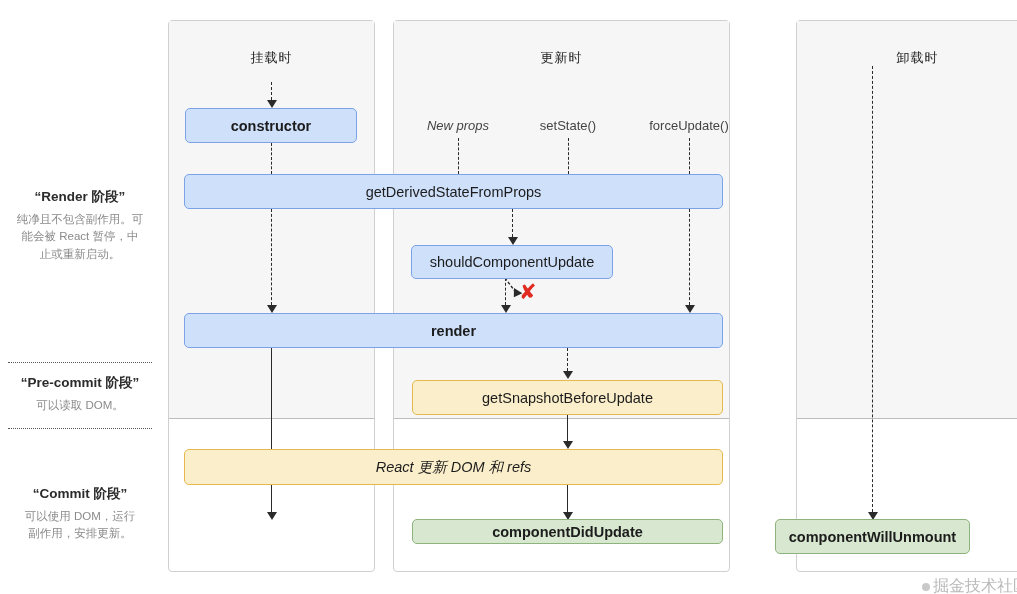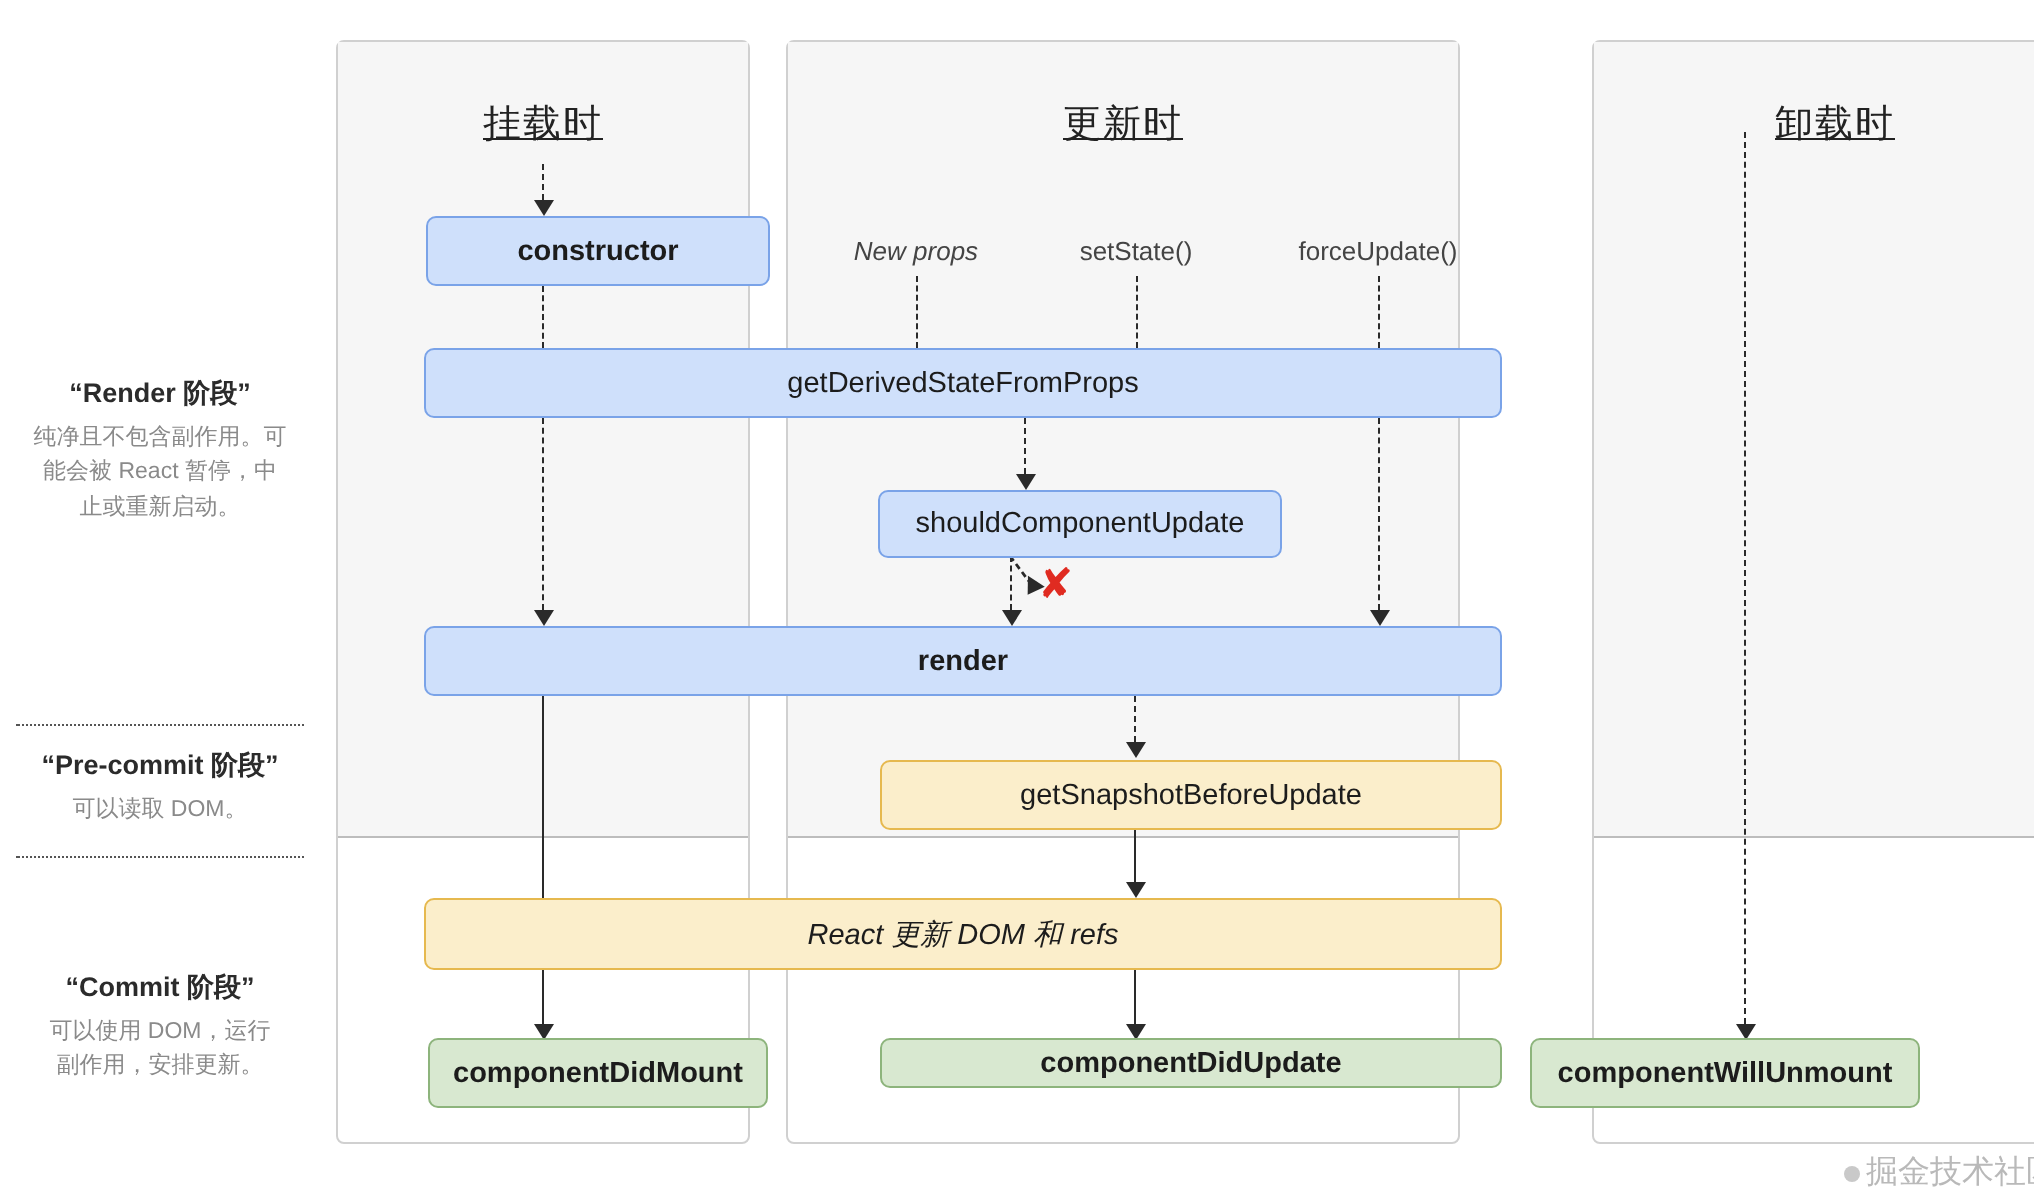--- a/index.html
+++ b/index.html
@@ -25,24 +25,23 @@
     position:absolute;
     left:0;right:0;top:0;
     background:#f6f6f6;
     border-bottom:1px solid #bdbdbd;
     box-sizing:border-box;
   }
   .col-title{
     position:absolute;
     left:0;right:0;
     text-align:center;
-    font-size:19px;
+    font-size:13px;
     color:#222;
     letter-spacing:1px;
-    text-decoration:underline;
   }
 
   
   .phase{
     position:absolute;
     text-align:center;
     width:160px;
     left:0;
   }
   .phase-title{
@@ -69,21 +68,20 @@
     position:absolute;
     box-sizing:border-box;
     border-radius:5px;
     display:flex;
     align-items:center;
     justify-content:center;
     font-size:14.5px;
     color:#1c1c1c;
     text-align:center;
     white-space:nowrap;
-    margin-left:28px;
   }
   .box.blue{background:#cfe0fb;border:1px solid #7aa3e8;}
   .box.yellow{background:#fbeecb;border:1px solid #e6b94f;}
   .box.green{background:#d8e8d0;border:1px solid #8db47c;}
   .box.bold{font-weight:bold;}
   .box.ital{font-style:italic;}
 
   
   .trigger{
     position:absolute;
@@ -268,24 +266,23 @@
   <div class="box blue" style="left:184px;top:174px;width:539px;height:35px;">getDerivedStateFromProps</div>
 
   <div class="box blue" style="left:411px;top:245px;width:202px;height:34px;">shouldComponentUpdate</div>
 
   <div class="box blue bold" style="left:184px;top:313px;width:539px;height:35px;">render</div>
 
   <div class="box yellow" style="left:412px;top:380px;width:311px;height:35px;">getSnapshotBeforeUpdate</div>
 
   <div class="box yellow ital" style="left:184px;top:449px;width:539px;height:36px;">React 更新 DOM 和 refs</div>
 
-  <div class="box green bold" style="left:186px;top:519px;width:170px;height:35px;">componentDidMount</div>
 
   <div class="box green bold" style="left:412px;top:519px;width:311px;height:25px;">componentDidUpdate</div>
 
-  <div class="box green bold" style="left:737px;top:519px;width:195px;height:35px;">componentWillUnmount</div>
+  <div class="box green bold" style="left:775px;top:519px;width:195px;height:35px;">componentWillUnmount</div>
 
   <div class="watermark" style="left:922px;top:576px;">
     <span class="wm-dot"></span>
     <span>掘金技术社区</span>
   </div>
 
 </div>
 
 </body></html>

